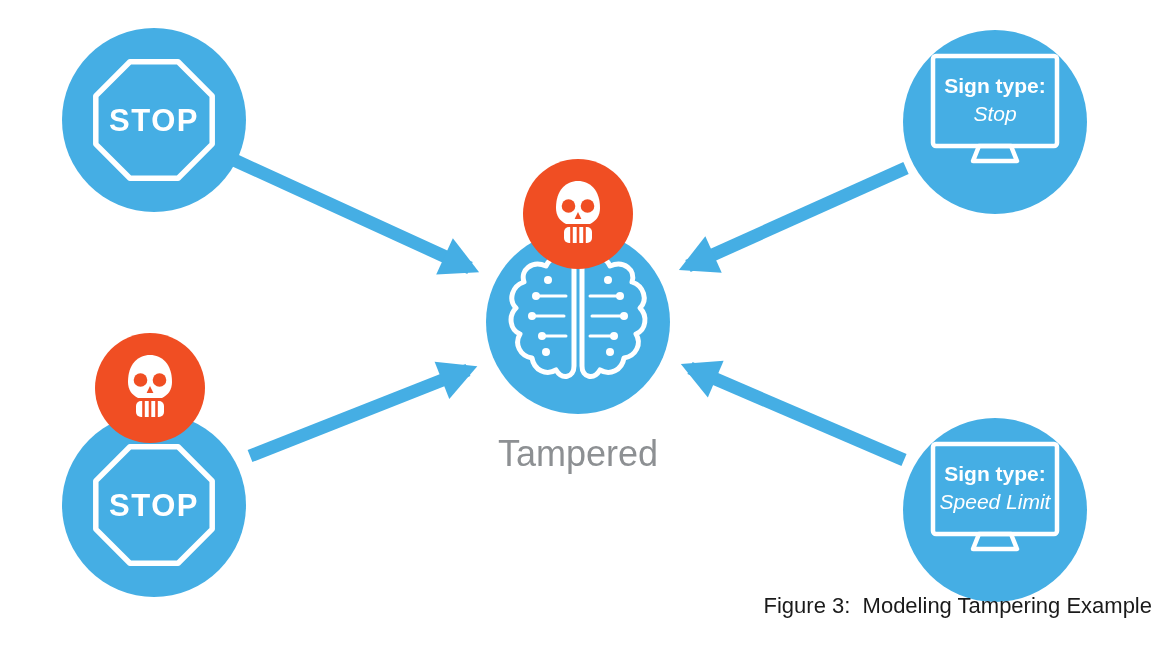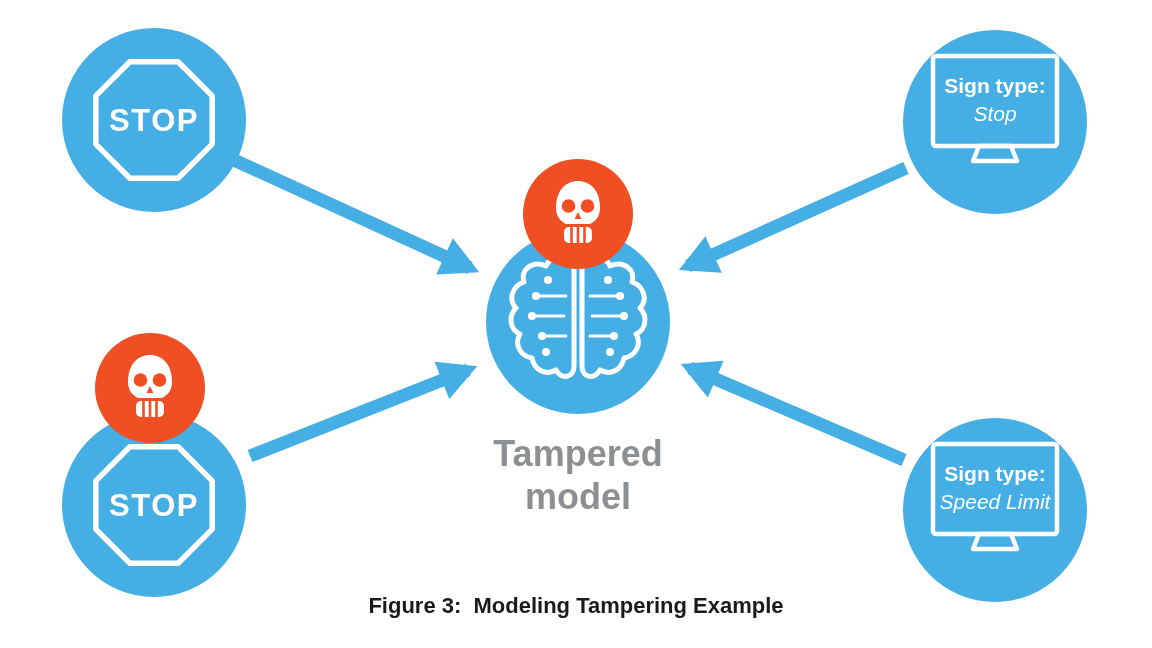--- a/index.html
+++ b/index.html
@@ -37,26 +37,26 @@
   .mon { fill:none; stroke:#ffffff; stroke-width:4.5; stroke-linejoin:round; }
   .mon-t1 { fill:#ffffff; font-size:21px; font-weight:bold; font-family:"Liberation Sans", sans-serif; }
   .mon-t2 { fill:#ffffff; font-size:21px; font-style:italic; font-family:"Liberation Sans", sans-serif; }
 
   .skull-white { fill:#ffffff; }
   .orange-fill { fill: var(--orange, #F04E23); }
   .orange-stroke { stroke: var(--orange, #F04E23); stroke-width:2.6; stroke-linecap:round; }
 
   .model-label {
     position:absolute; left:456px; top:432px; width:244px;
-    text-align:center; font-size:36px; font-weight:bold; line-height:43px;
+    text-align:center; font-size:36px; font-weight:normal; line-height:43px;
     color: var(--label-gray, #8D9093);
   }
   .caption {
     position:absolute; left:0; right:0; top:593px;
-    text-align:center; font-size:22px; font-weight:bold;
+    text-align:right; font-size:22px; font-weight:normal;
     color: var(--caption-dark, #1A1A1A); white-space:pre;
   }
 </style>
 </head>
 <body>
 
 <div class="canvas">
 
   <svg class="arrows-layer" viewBox="0 0 1152 648">
     <defs>
@@ -132,21 +132,20 @@
         <path class="orange-fill" d="M55,50 L51.6,57 L58.4,57 Z"></path>
         <line class="orange-stroke" x1="48.5" y1="65" x2="48.5" y2="81"></line>
         <line class="orange-stroke" x1="55" y1="65" x2="55" y2="81"></line>
         <line class="orange-stroke" x1="61.5" y1="65" x2="61.5" y2="81"></line>
       </g>
     </svg>
   </div>
 
   <div class="model-label">
     <div>Tampered</div>
-    <div>model</div>
   </div>
 
   <div class="circle" style="left:903px; top:30px;">
     <svg viewBox="0 0 184 184">
       <rect class="mon" x="30" y="26" width="124" height="90" rx="3"></rect>
       <path class="mon" d="M76,116 L108,116 L114,131 L70,131 Z"></path>
       <text class="mon-t1" x="92" y="63" text-anchor="middle">Sign type:</text>
       <text class="mon-t2" x="92" y="91" text-anchor="middle">Stop</text>
     </svg>
   </div>

